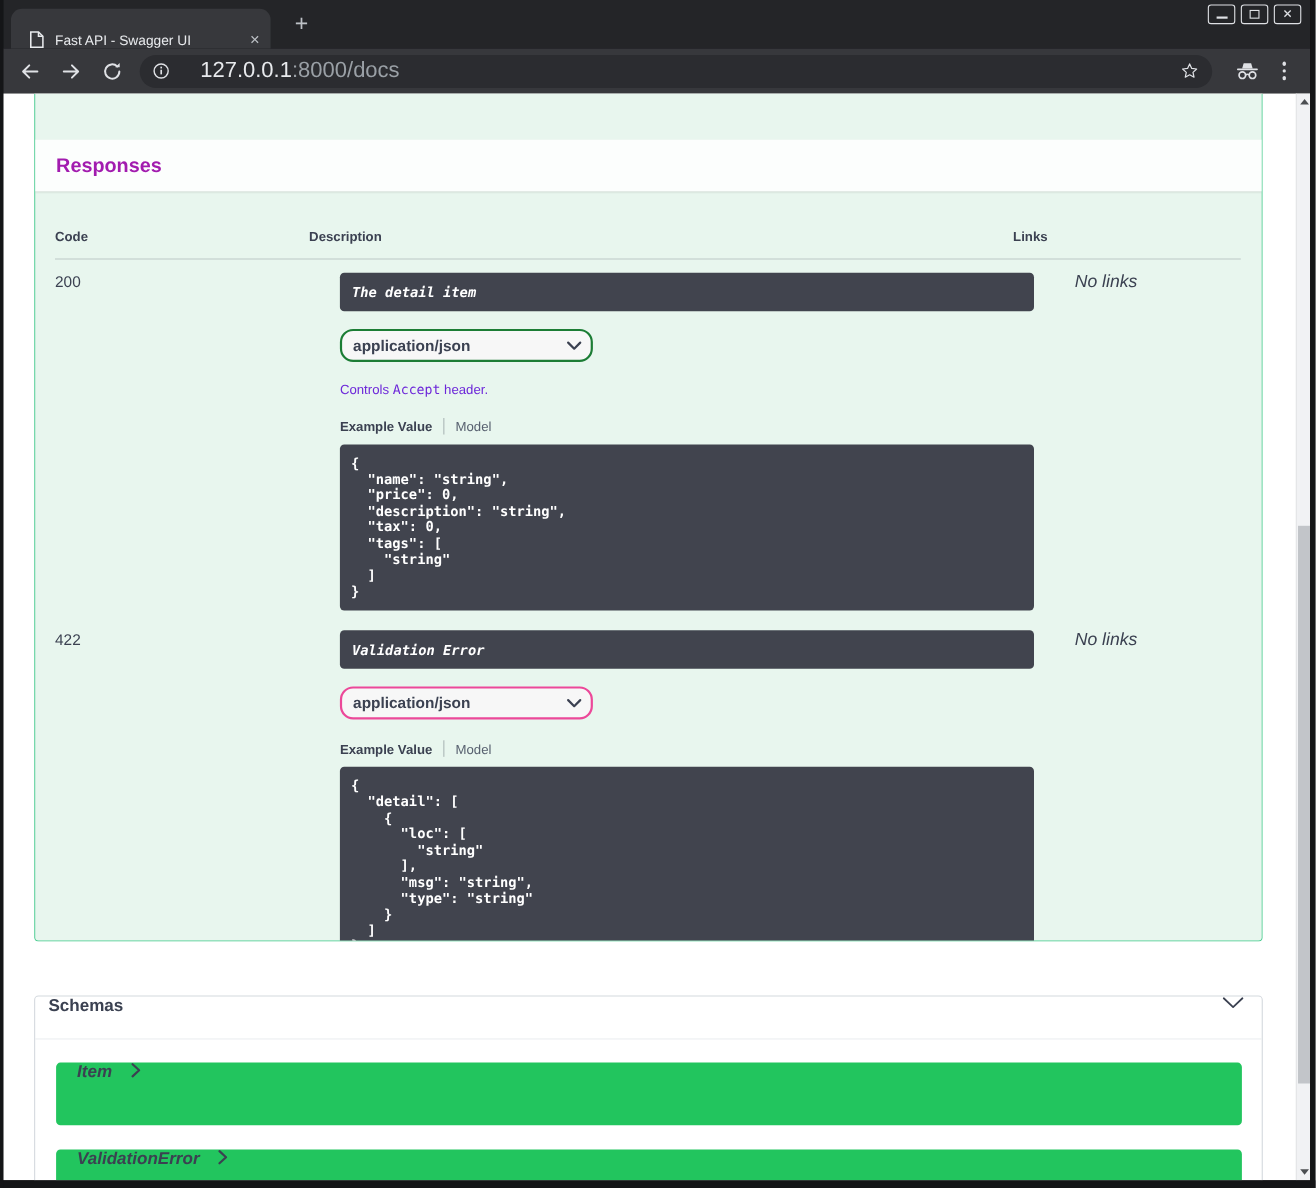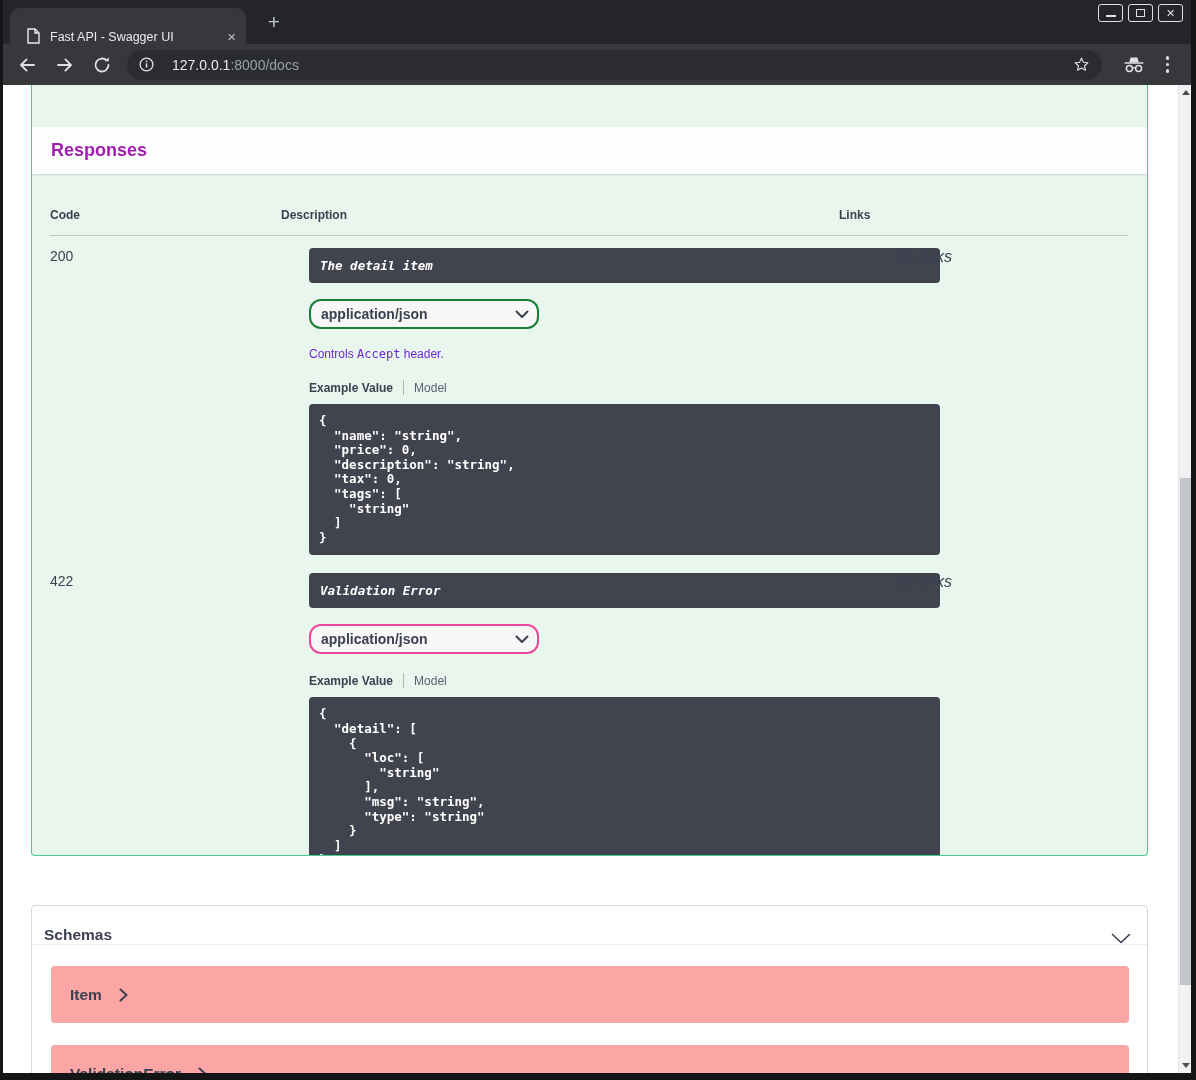--- a/index.html
+++ b/index.html
@@ -23,21 +23,21 @@
             display:flex; align-items:center; justify-content:center; color:#dfe1e5; }
   .winbtn .dash { width:10px; height:2px; background:#dfe1e5; margin-top:6px; }
   .winbtn .sq { width:9px; height:8px; border:1.5px solid #dfe1e5; }
   .winbtn .xx { font-size:11px; line-height:11px; color:#dfe1e5; }
 
   .toolbar { height:41px; background:#37383c; flex:0 0 41px; display:flex; align-items:center; padding:0 14px; }
   .nav-ic { flex:0 0 auto; display:flex; align-items:center; }
   .nav-ic + .nav-ic { margin-left:18px; }
   .urlpill { margin-left:16px; height:30px; border-radius:15px; background:#2b2c30; flex:1;
              display:flex; align-items:center; padding:0 12px; min-width:0; }
-  .url-text { margin-left:18px; font-size:14px; white-space:nowrap; }
+  .url-text { margin-left:28px; font-size:20px; white-space:nowrap; }
   .url-host { color:#e8eaed; }
   .url-rest { color:#9aa0a6; }
   .pill-spacer { flex:1; }
   .after-pill { display:flex; align-items:center; flex:0 0 auto; }
   .menu-dots { display:flex; flex-direction:column; gap:3px; margin:0 8px 0 20px; }
   .menu-dots i { width:3.5px; height:3.5px; border-radius:50%; background:#dfe1e5; }
 
   
   .page { position:relative; flex:1; background:#fff; overflow:hidden; color:#3b4151; }
   .page-inner { position:absolute; left:28px; top:0; width:1117px; }
@@ -46,21 +46,21 @@
              background:#e8f6ee; overflow:hidden; }
   .opblock-spacer { height:42px; }
   .section-header { height:47px; background:rgba(255,255,255,.85); box-shadow:0 1px 2px rgba(0,0,0,.12);
                     display:flex; align-items:center; padding:0 19px; }
   .section-title { font-size:18px; font-weight:700; color:#a21caf; }
 
   .responses-wrap { padding:0 19px 0 18px; }
   .resp-headers { display:flex; padding:34px 0 13px; border-bottom:1px solid rgba(59,65,81,.25);
                   font-size:12px; font-weight:700; color:#3b4151; }
   .col-code { width:231px; }
-  .col-desc { width:558px; }
+  .col-desc { width:640px; }
   .col-links { flex:1; }
 
   .resp-row { display:flex; padding-top:12px;gap:28px; }
   .resp-row .col-code { font-size:14px; color:#3b4151; }
   .resp-row .col-links { font-size:16px; font-style:italic; color:#3b4151; }
 
   .desc-box { width:631px; height:35px; background:#41444e; border-radius:4px; color:#fff;
               font-family:"DejaVu Sans Mono", monospace; font-size:12.5px; font-weight:700; font-style:italic;
               display:flex; align-items:center; padding:0 11px; }
   .media-row { margin-top:16px; }
@@ -74,25 +74,25 @@
   .tab-example { font-weight:700; color:#3b4151;text-align:center; }
   .tab-sep { width:1px; height:15px; background:rgba(59,65,81,.35); margin:0 10px; }
   .tab-model { color:#57606f; }
   .code-pre { margin-top:9px; width:631px; background:#41444e; border-radius:4px; padding:10px;
               color:#fff; font-family:"DejaVu Sans Mono", monospace; font-size:12.5px; line-height:14.6px;
               font-weight:700; white-space:pre; }
   .row-422 { margin-top:6px; }
 
   
   .schemas { margin-top:49px; border:1px solid #d4d9de; border-radius:4px; background:#fff; }
-  .schemas-header { height:39px; display:flex; align-items:flex-end; justify-content:space-between;
+  .schemas-header { height:39px; display:flex; align-items:flex-start; justify-content:space-between;
                     padding:0 16px 0 12px; border-bottom:1px solid #ebeef1; }
   .schemas-title { font-size:15.5px; font-weight:700; color:#3b4151; }
   .schemas-body { padding:21px 18px 40px 19px; }
-  .model-box { height:57px; background:#fca5a5; border-radius:4px; display:flex; align-items:center; padding-left:19px; }
+  .model-box { height:57px; background:#22c55e; border-radius:4px; display:flex; padding-left:19px;font-style:italic; }
   .model-box + .model-box { margin-top:22px; }
   .model-label { font-size:15.5px; font-weight:700; color:#3b4151; }
   .model-box .chev { margin-left:17px; display:flex; }
 
   
   .scrollbar { position:absolute; right:0; top:0; bottom:0; width:13px; background:#f1f2f4; border-left:1px solid #e4e5e7; }
   .sb-arrow { position:absolute; left:0; width:13px; height:15px; display:flex; align-items:center; justify-content:center; }
   .sb-arrow.up { top:0; }
   .sb-arrow.down { bottom:0; }
   .tri-up { width:0; height:0; border-left:4px solid transparent; border-right:4px solid transparent; border-bottom:5px solid #4c4f52; }

